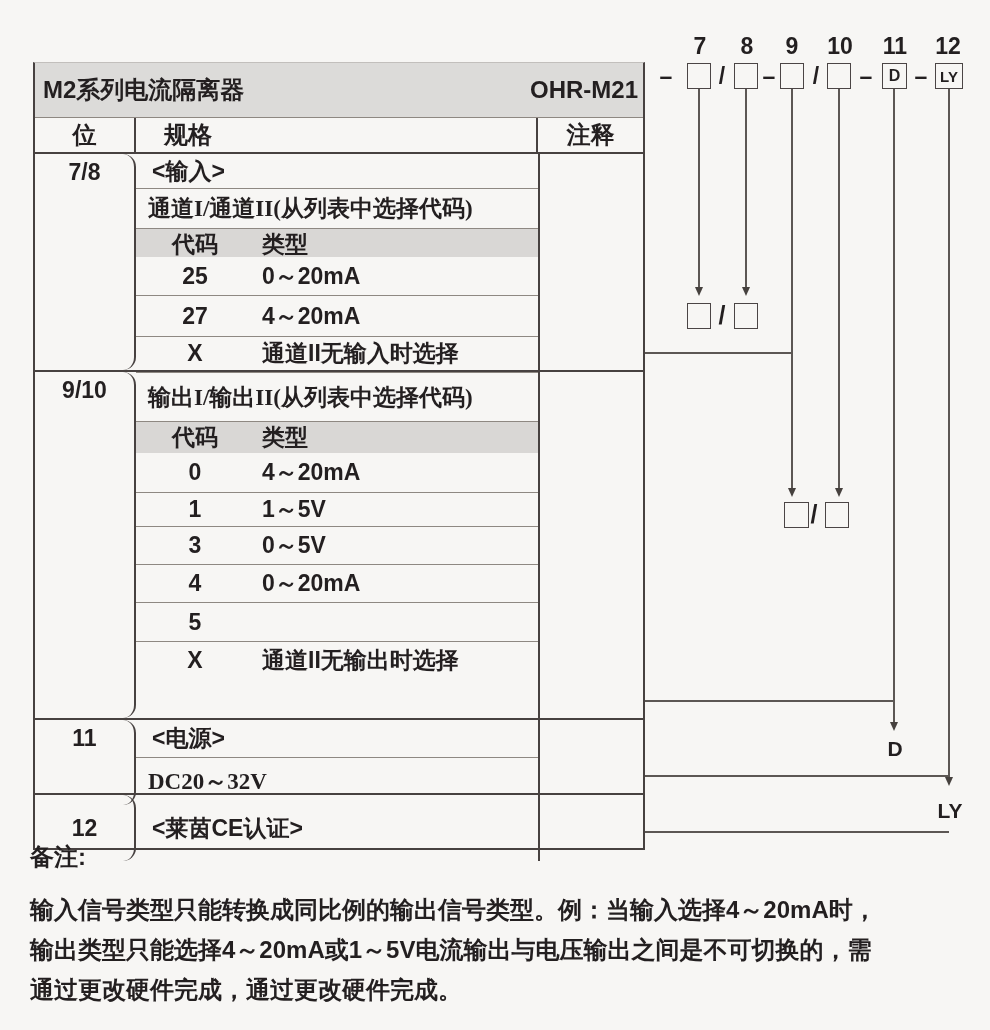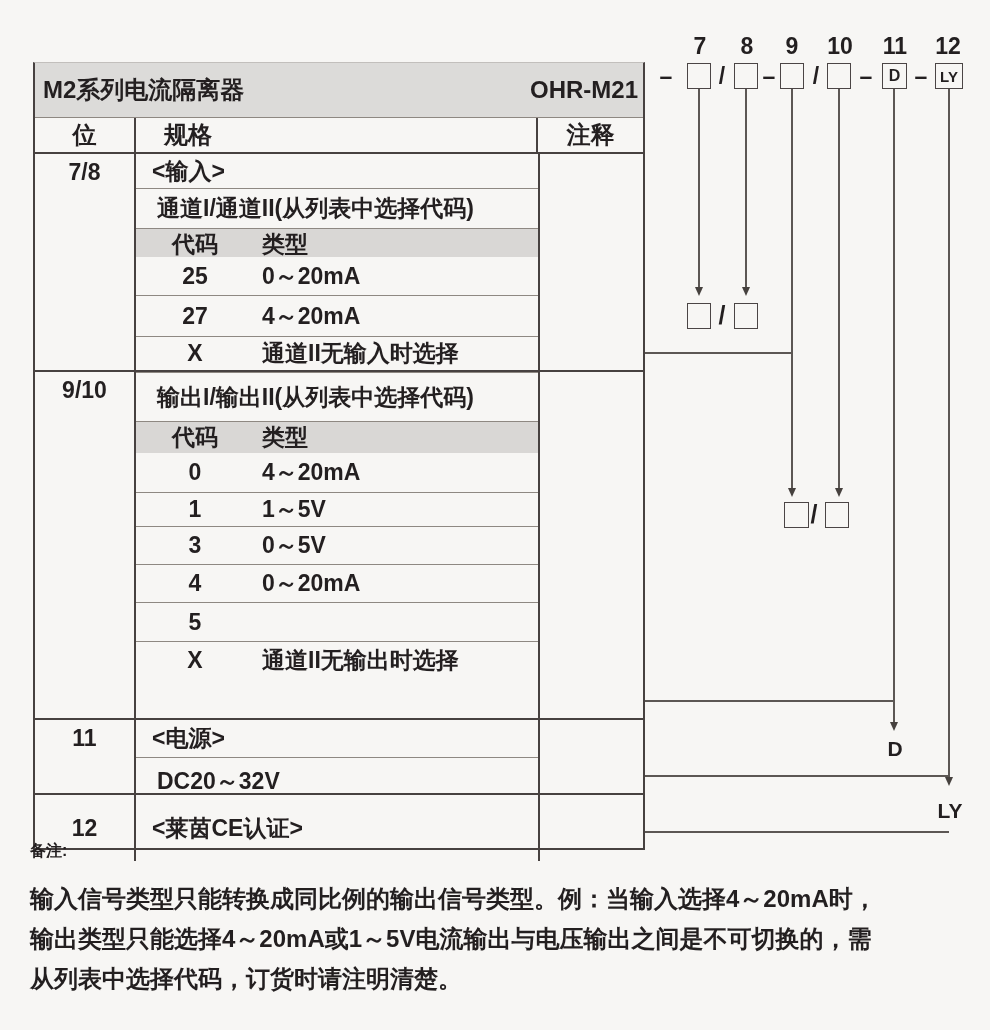--- a/index.html
+++ b/index.html
@@ -54,39 +54,39 @@
   }
   .headrow .hc-pos  { display:flex; align-items:center; justify-content:center; border-right:2px solid #474140; }
   .headrow .hc-spec { display:flex; align-items:center; padding-left:28px; border-right:2px solid #474140; }
   .headrow .hc-note { display:flex; align-items:center; justify-content:center; }
 
   .section { display:grid; grid-template-columns:101px 402px 1fr; }
   .section + .section { border-top:2.5px solid #474140; }
   .pos-cell {
     border-right:2px solid #474140;
     display:flex; justify-content:center; align-items:flex-start;
-    padding-top:5px; font-size:23px; font-weight:700;
+    padding-top:5px; font-size:23px; font-weight:700;border-radius:13px;
   }
   .section.center-pos .pos-cell { align-items:center; padding-top:0; }
   .note-cell { border-left:2px solid #474140; }
   .spec-col { display:flex; flex-direction:column; }
   .spec-row {
     display:flex; align-items:center; padding-left:16px;
     font-size:23px; font-weight:700;
   }
   .spec-row.bt { border-top:1.5px solid #8e8882; }
-  .spec-row.sub { padding-left:21px; }
+  .spec-row.sub { padding-left:12px;font-family:Liberation Serif, serif; }
   .code-row { display:grid; grid-template-columns:110px 1fr; padding-left:4px; align-items:center; }
   .code-row .code { text-align:center; }
   .code-row .type { padding-left:12px; }
   .grayband { background:#d9d7d5; }
 
   
   .notes { position:absolute; left:30px; top:841px; width:935px; }
-  .notes-title { font-size:16px; font-weight:700; margin-bottom:17px; }
+  .notes-title { font-size:24px; font-weight:700; margin-bottom:17px; }
   .note-line { font-size:24px; font-weight:700; line-height:40px; }
 </style>
 </head>
 <body>
 
 <div class="page">
 
   <span class="num" style="left:700px">7</span>
   <span class="num" style="left:747px">8</span>
   <span class="num" style="left:792px">9</span>
@@ -236,16 +236,16 @@
       </div>
       <div class="note-cell"></div>
     </div>
 
   </div>
 
   <div class="notes">
     <div class="notes-title">备注:</div>
     <div class="note-line">输入信号类型只能转换成同比例的输出信号类型。例：当输入选择4～20mA时，</div>
     <div class="note-line">输出类型只能选择4～20mA或1～5V电流输出与电压输出之间是不可切换的，需</div>
-    <div class="note-line">从列表中选择代码，订货时请注明清楚。</div>
+    <div class="note-line">通过更改硬件完成，通过更改硬件完成。</div>
   </div>
 
 </div>
 
 </body></html>

